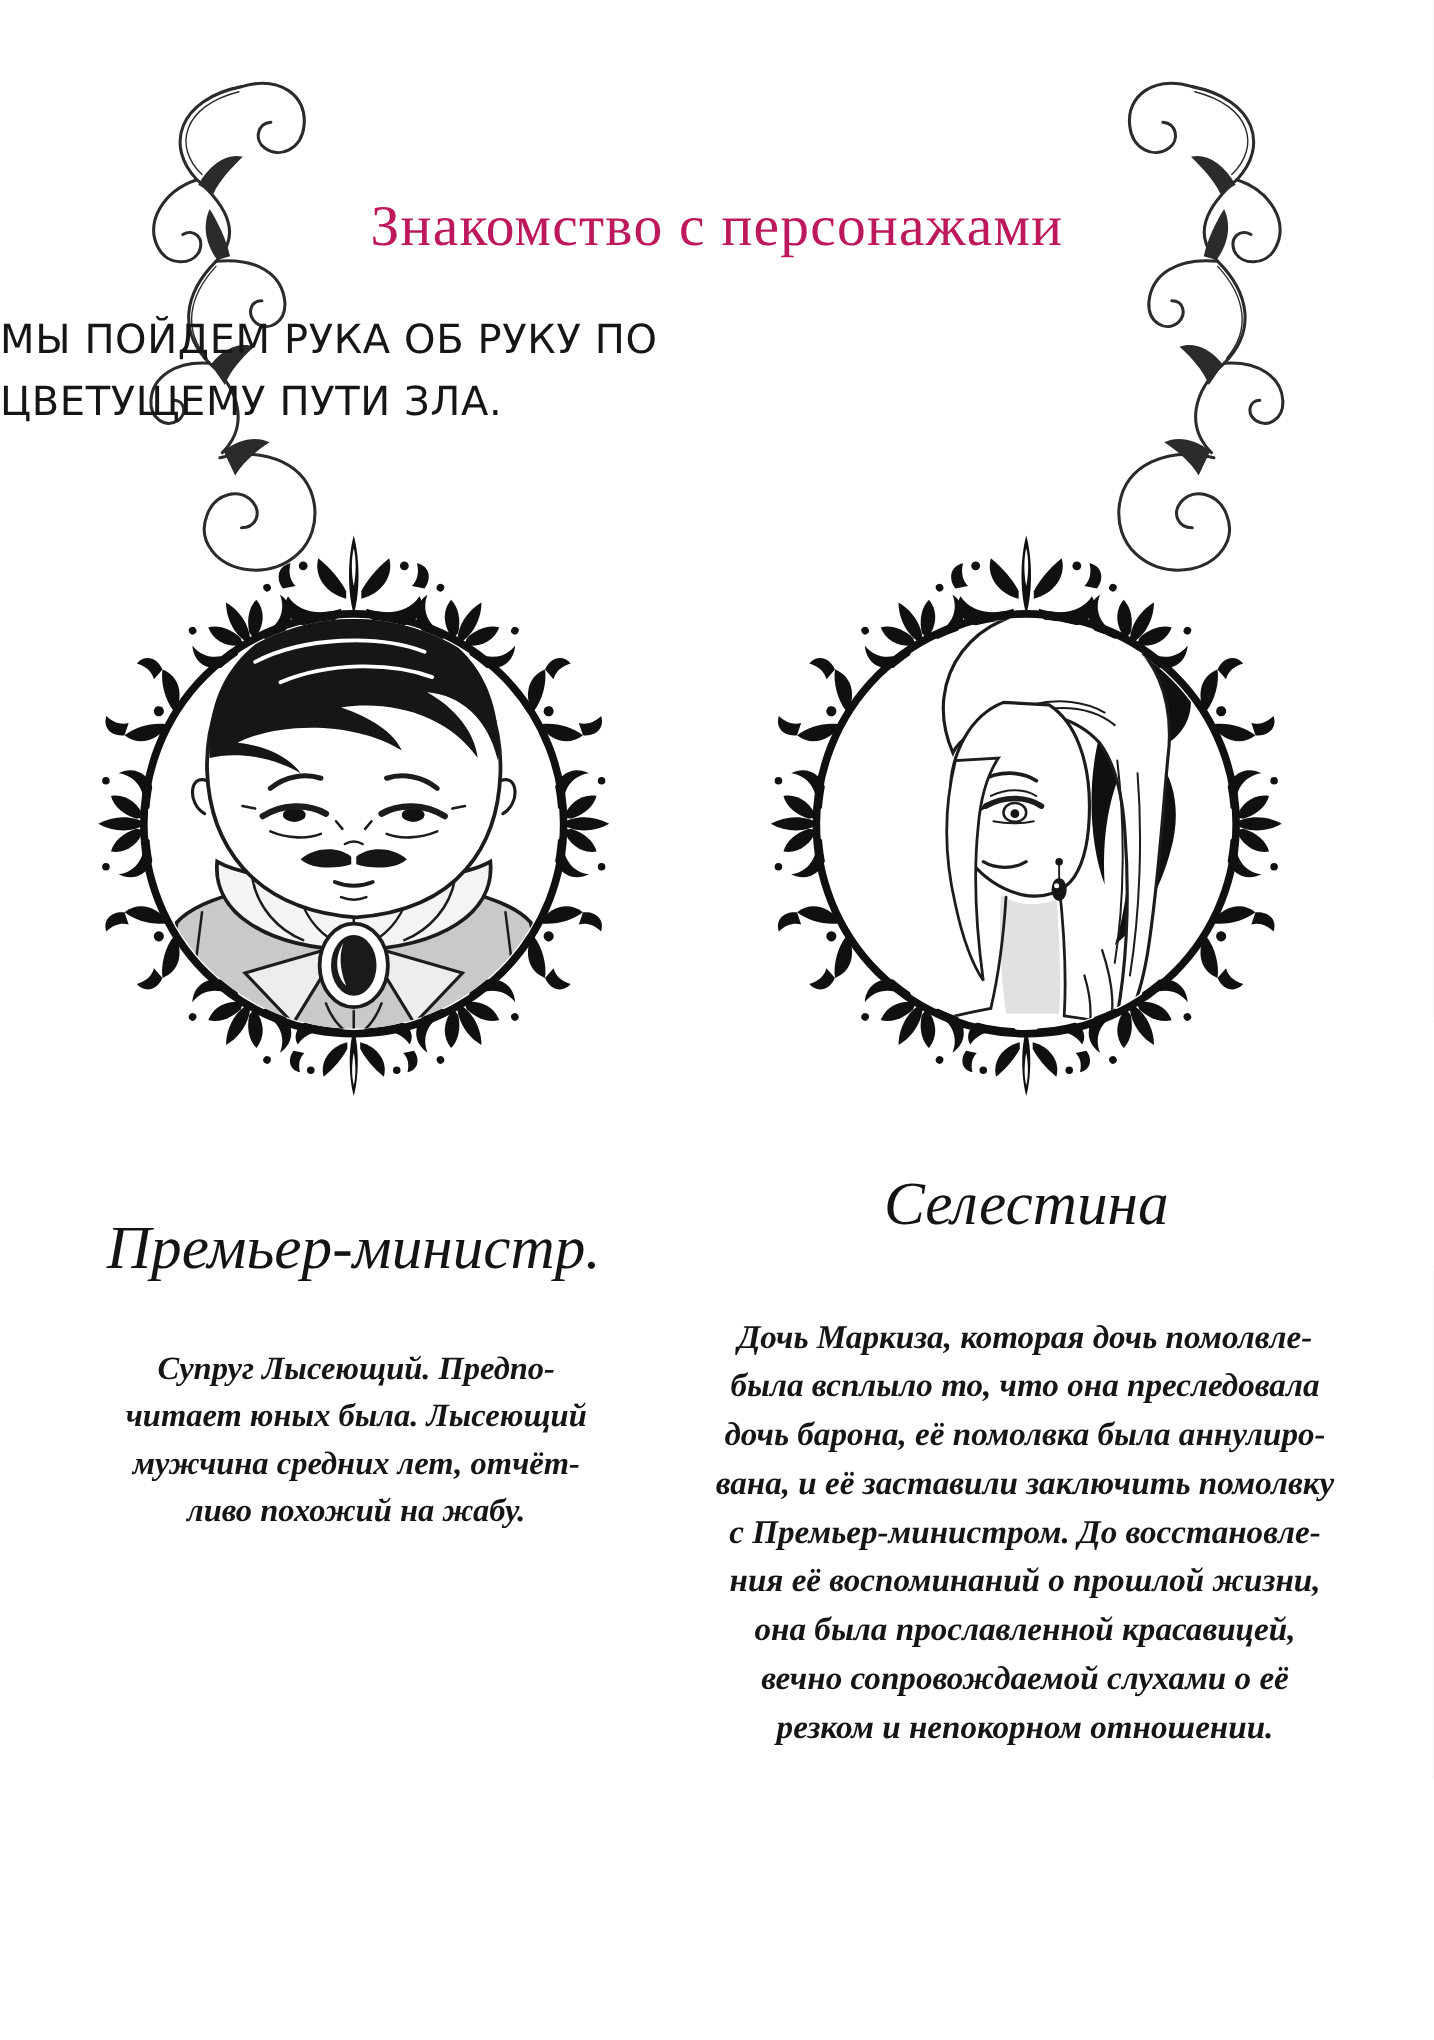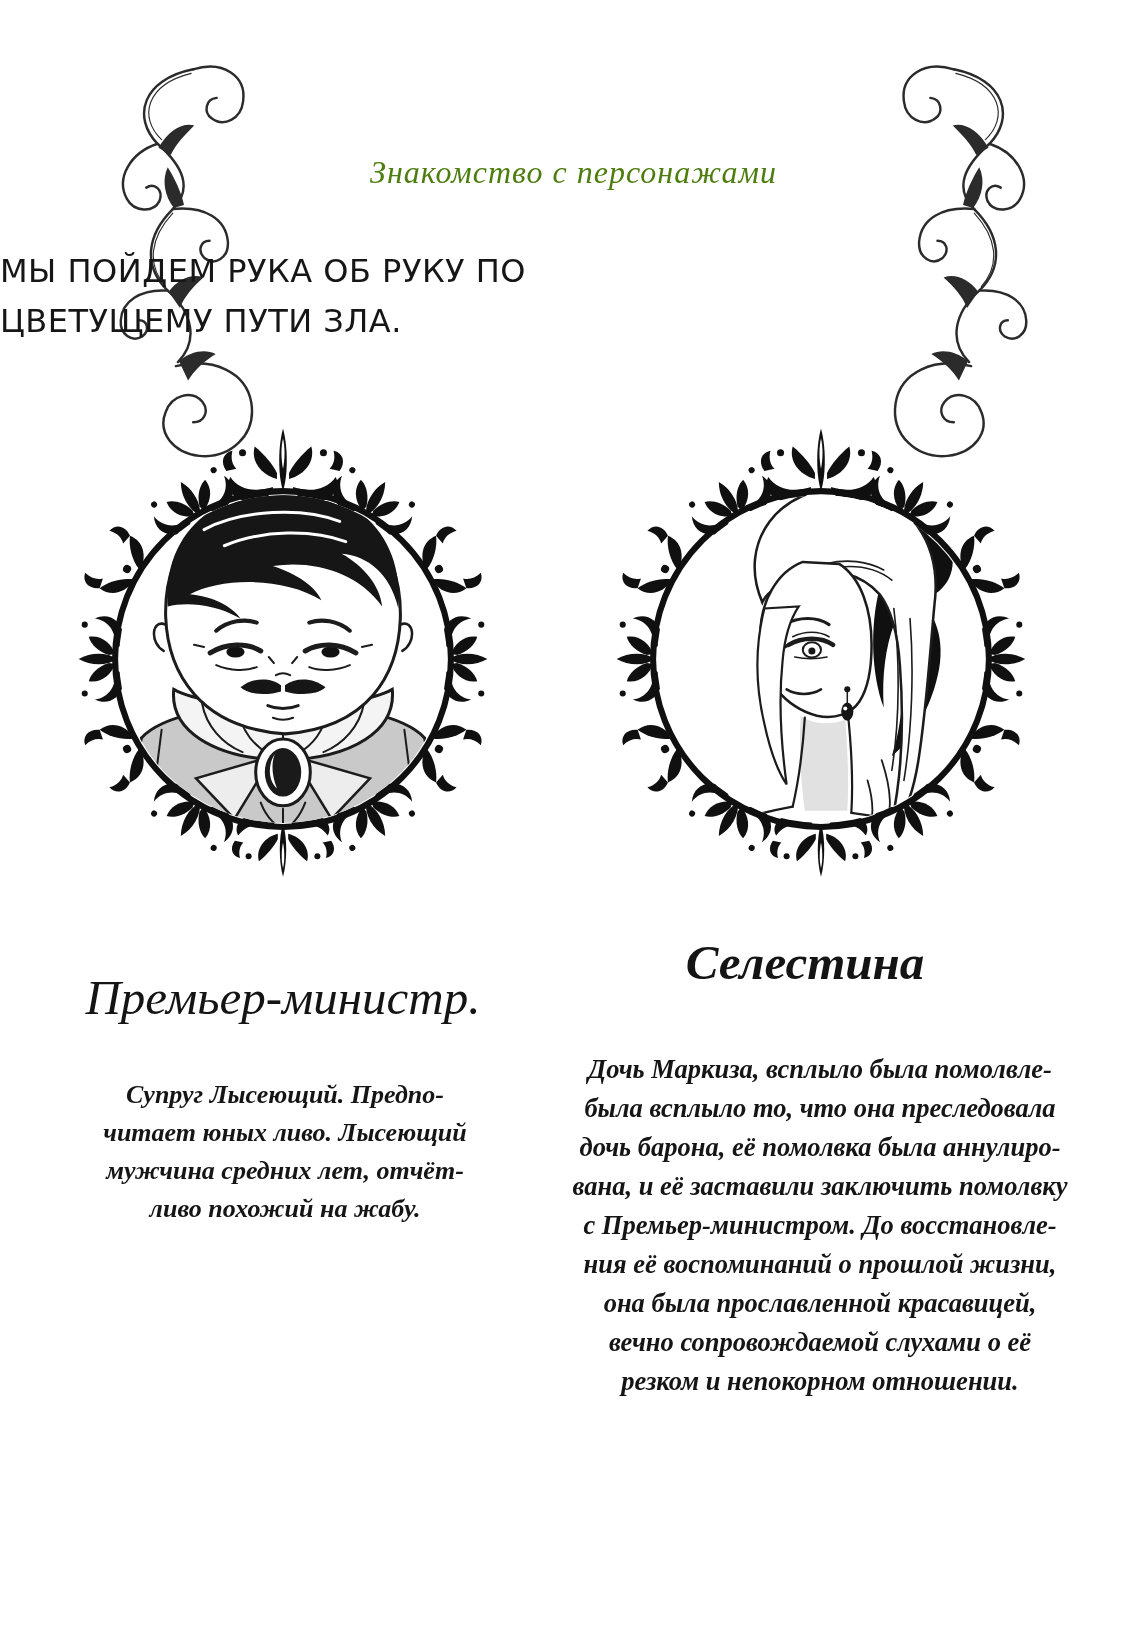--- a/index.html
+++ b/index.html
@@ -3,39 +3,39 @@
 <meta charset="utf-8">
 <style>
   html,body { margin:0; padding:0; background:#e8e8e8; }
   .page {
     position:relative; width:1147px; height:1632px; margin:0 auto;
     background:#ffffff; overflow:hidden; color:#111;
     font-family:"Liberation Serif", serif;
   }
   .title {
     position:absolute; left:0; right:0; top:154px; text-align:center;
-    font-style:italic; font-size:32px; letter-spacing:1px; color:#4d7c0f;
+    font-size:46px; letter-spacing:1px; color:#be185d;
   }
   .tagline {
     position:absolute; left:0; right:0; top:246px; text-align:left;
     font-family:"DejaVu Sans", sans-serif; font-size:32px; line-height:50px;
     color:#161616; letter-spacing:0.5px;
   }
   .ornament { position:absolute; top:54px; width:226px; height:408px; }
   .ornament-left  { left:70px; }
   .ornament-right { left:851px; transform:scaleX(-1); }
   .frame { position:absolute; top:394px; width:486px; height:526px; }
   .frame-left  { left:40px; }
   .frame-right { left:578px; }
   .char-name {
     position:absolute; top:934px; width:486px; text-align:center;
     font-style:italic; font-size:49px; color:#141414; line-height:1.2;
   }
   .char-name-left  { left:40px;margin-top:35px; }
-  .char-name-right { left:562px;font-weight:bold; }
+  .char-name-right { left:578px; }
   .char-desc {
     position:absolute; text-align:center; font-style:italic; font-weight:bold;
     color:#151515;
   }
   .char-desc div { white-space:nowrap; }
   .char-desc-left  { left:55px;  width:460px; top:1076px; font-size:26px; line-height:38px; }
   .char-desc-right { left:560px; width:520px; top:1050px; font-size:26.5px; line-height:39px; }
 </style>
 </head>
 <body>
@@ -247,26 +247,26 @@
       </g>
     </g>
     <circle cx="240" cy="262" r="166" fill="none" stroke="#101010" stroke-width="6"></circle>
   </svg>
 
   <div class="char-name char-name-left">Премьер-министр.</div>
   <div class="char-name char-name-right">Селестина</div>
 
   <div class="char-desc char-desc-left">
     <div>Супруг Лысеющий. Предпо-</div>
-    <div>читает юных ливо. Лысеющий</div>
+    <div>читает юных была. Лысеющий</div>
     <div>мужчина средних лет, отчёт-</div>
     <div>ливо похожий на жабу.</div>
   </div>
   <div class="char-desc char-desc-right">
-    <div>Дочь Маркиза, всплыло была помолвле-</div>
+    <div>Дочь Маркиза, которая дочь помолвле-</div>
     <div>была всплыло то, что она преследовала</div>
     <div>дочь барона, её помолвка была аннулиро-</div>
     <div>вана, и её заставили заключить помолвку</div>
     <div>с Премьер-министром. До восстановле-</div>
     <div>ния её воспоминаний о прошлой жизни,</div>
     <div>она была прославленной красавицей,</div>
     <div>вечно сопровождаемой слухами о её</div>
     <div>резком и непокорном отношении.</div>
   </div>
 

